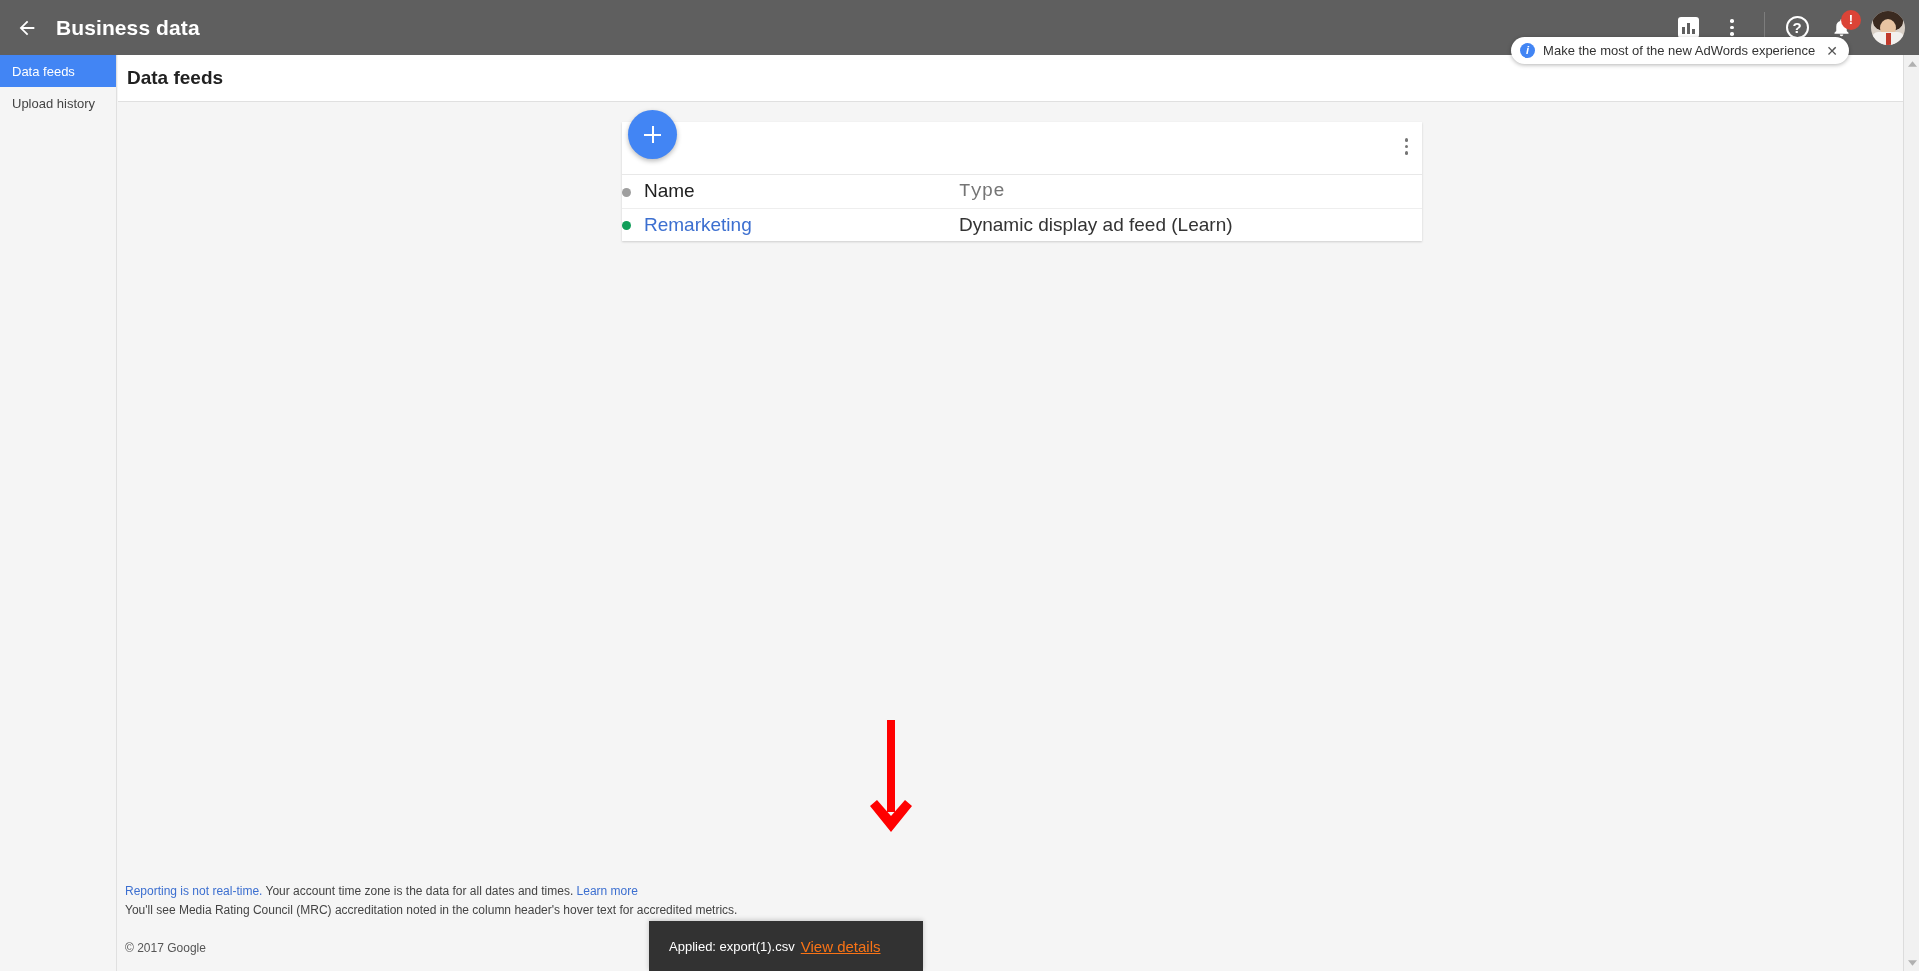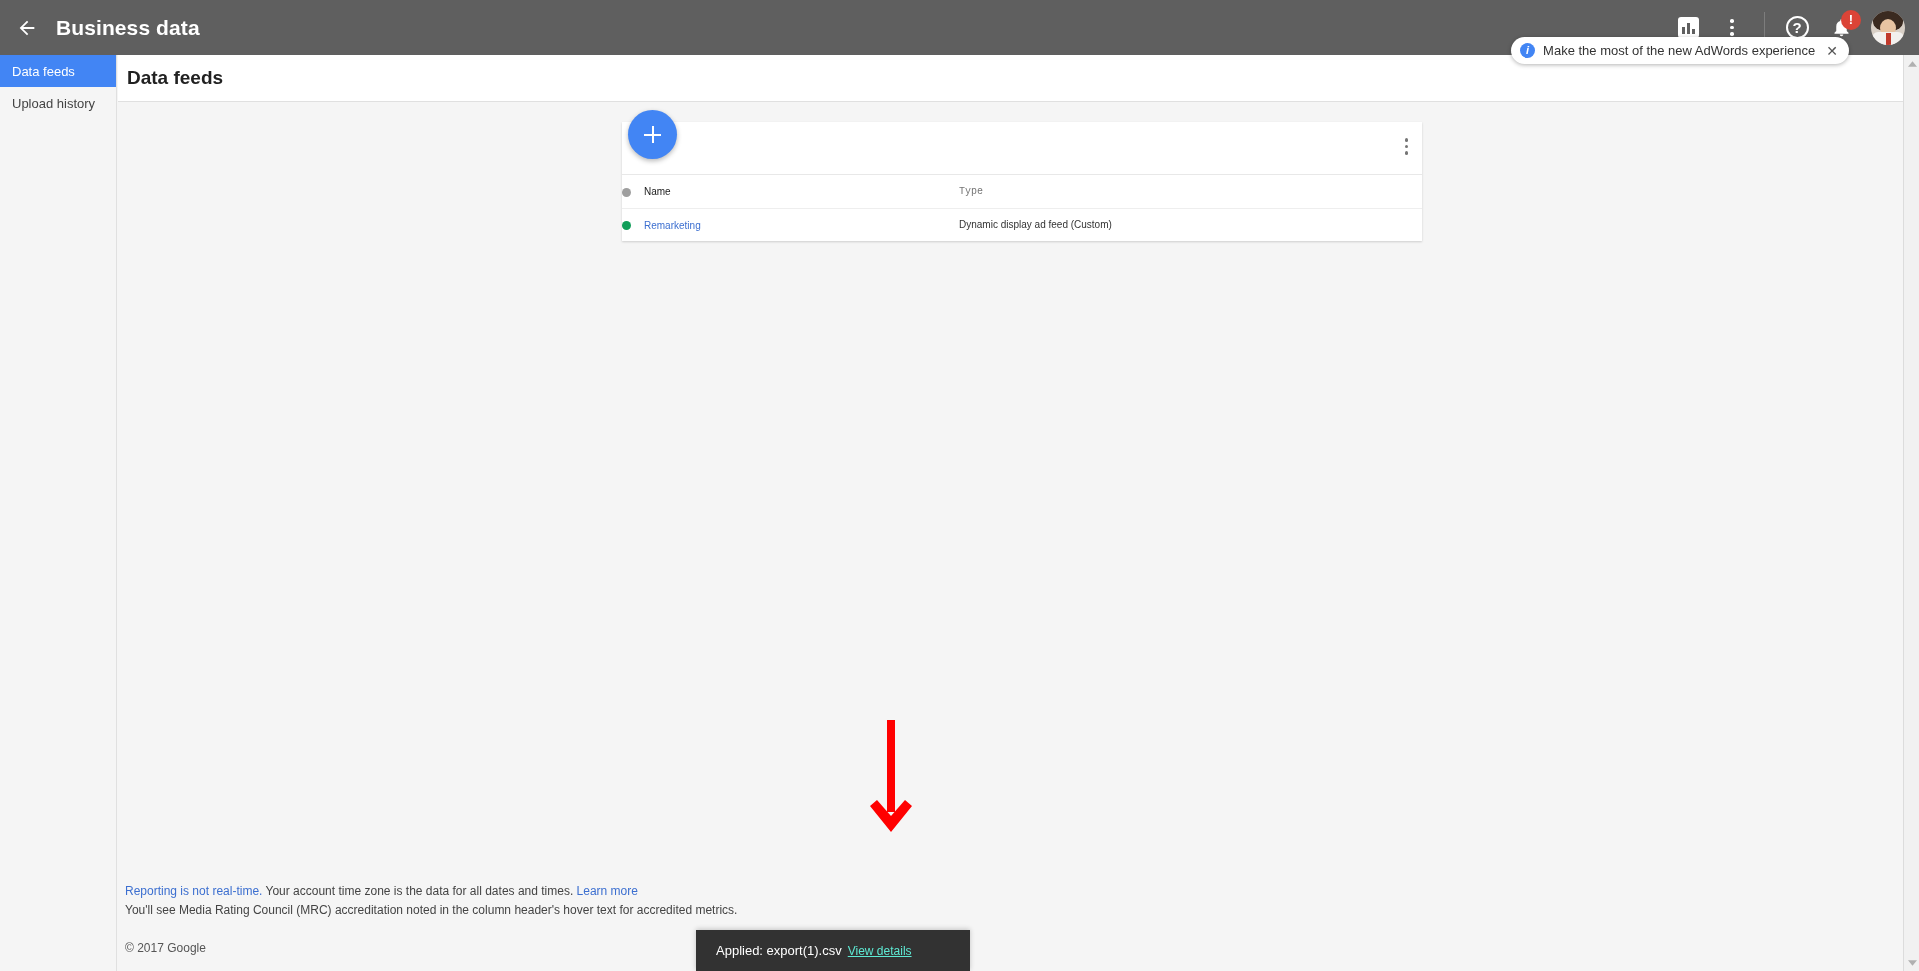--- a/index.html
+++ b/index.html
@@ -195,21 +195,21 @@
     cursor: pointer;
   }
   .card-kebab span { width: 3.5px; height: 3.5px; border-radius: 50%; background: #757575; display: block; }
 
   table.feeds { width: 100%; border-collapse: collapse; }
   table.feeds th, table.feeds td {
     text-align: left; font-weight: normal;
     border-bottom: 1px solid #eeeeee;
     height: 33px; padding: 0;
     vertical-align: middle;
-    font-size: 10px;
+    font-size: 19px;
   }
   table.feeds tr:last-child td { border-bottom: none; }
   th.col-name, td.col-name { width: 337px; padding-left: 18px; }
   th.col-type, td.col-type { padding-left: 18px; }
   th.col-name { font-weight: bold; color: #212121; }
   th.col-type { color: #757575; font-family: Liberation Mono, monospace; }
   .dot {
     display: inline-block; width: 9px; height: 9px;
     border-radius: 50%; margin-right: 13px;
     vertical-align: middle;
@@ -236,31 +236,30 @@
     position: absolute; left: 7px; bottom: 13px;
     font-size: 12px; color: #444444; line-height: 1.55;
   }
   .footer a { color: #3c6fd0; text-decoration: none; }
   .footer .copy { margin-top: 20px; color: #555; }
 
   
   .snackbar {
     position: absolute;
     left: 531px; bottom: 0px;
-    width: 274px; height: 41px;
+    width: 274px; height: 50px;
     background: #323232;
     display: flex; align-items: center;
     padding-left: 20px;
     z-index: 50;
     box-shadow: 0 -1px 5px rgba(0,0,0,.2);
-    margin-left: 47px;
   }
   .snackbar-text { color: #ffffff; font-size: 13px; white-space: nowrap; }
   .snackbar-action {
-    color: #5eead4; font-size: 12px;
+    color: #f97316; font-size: 15px;
     text-decoration: underline; cursor: pointer;
     margin-left: 6px;
   }
 
   
   .scrollbar {
     position: absolute; top: 55px; right: 0;
     width: 16px; height: 916px;
     background: #f1f1f1;
     border-left: 1px solid #dcdcdc;
@@ -367,21 +366,21 @@
           <th class="col-type">
             <span>Type</span>
           </th>
         </tr>
       </thead>
       <tbody>
         <tr>
           <td class="col-name">
             <span class="dot green"></span><a class="feed-link">Remarketing</a>
           </td>
-          <td class="col-type type-cell">Dynamic display ad feed (Custom)</td>
+          <td class="col-type type-cell">Dynamic display ad feed (Learn)</td>
         </tr>
       </tbody>
     </table>
   </div>
 
   <div class="red-arrow">
     <svg width="46" height="112" viewBox="0 0 46 112" aria-hidden="true">
       <rect x="19" y="0" width="8" height="92" fill="#ff0000"></rect>
       <path d="M23 112 L2 86 L9 80 L23 96 L37 80 L44 86 Z" fill="#ff0000"></path>
     </svg>

